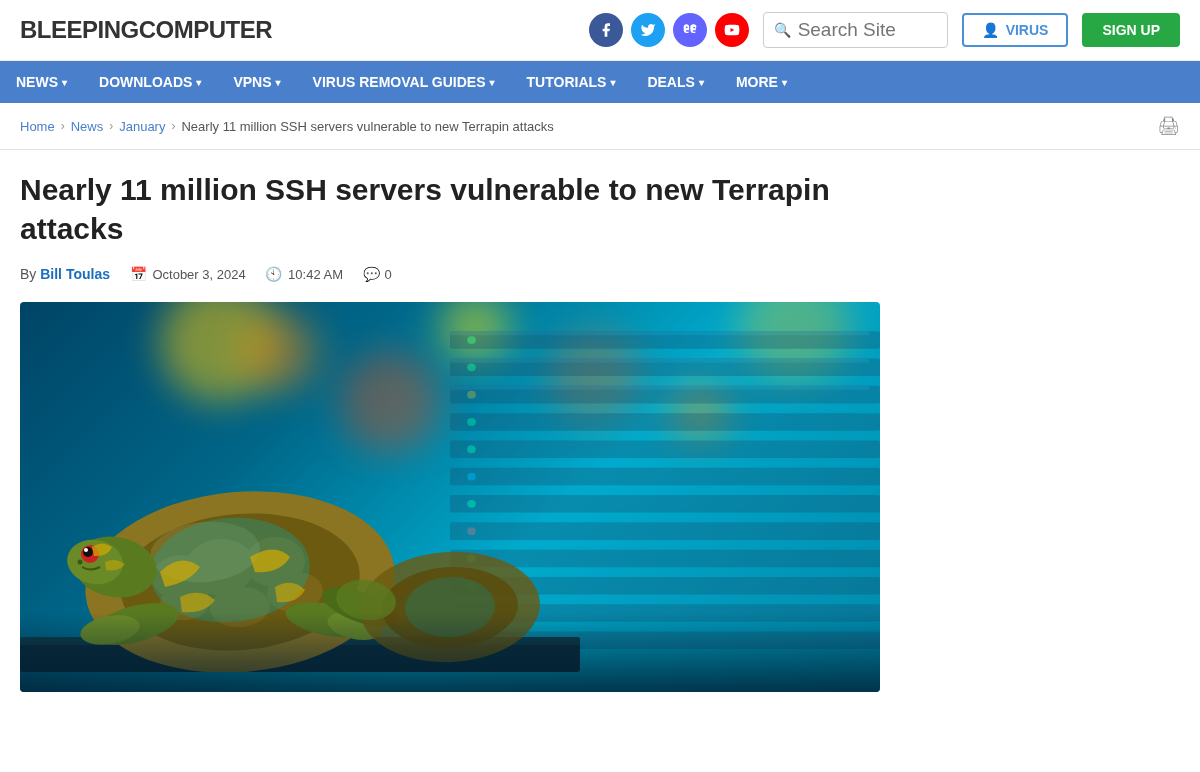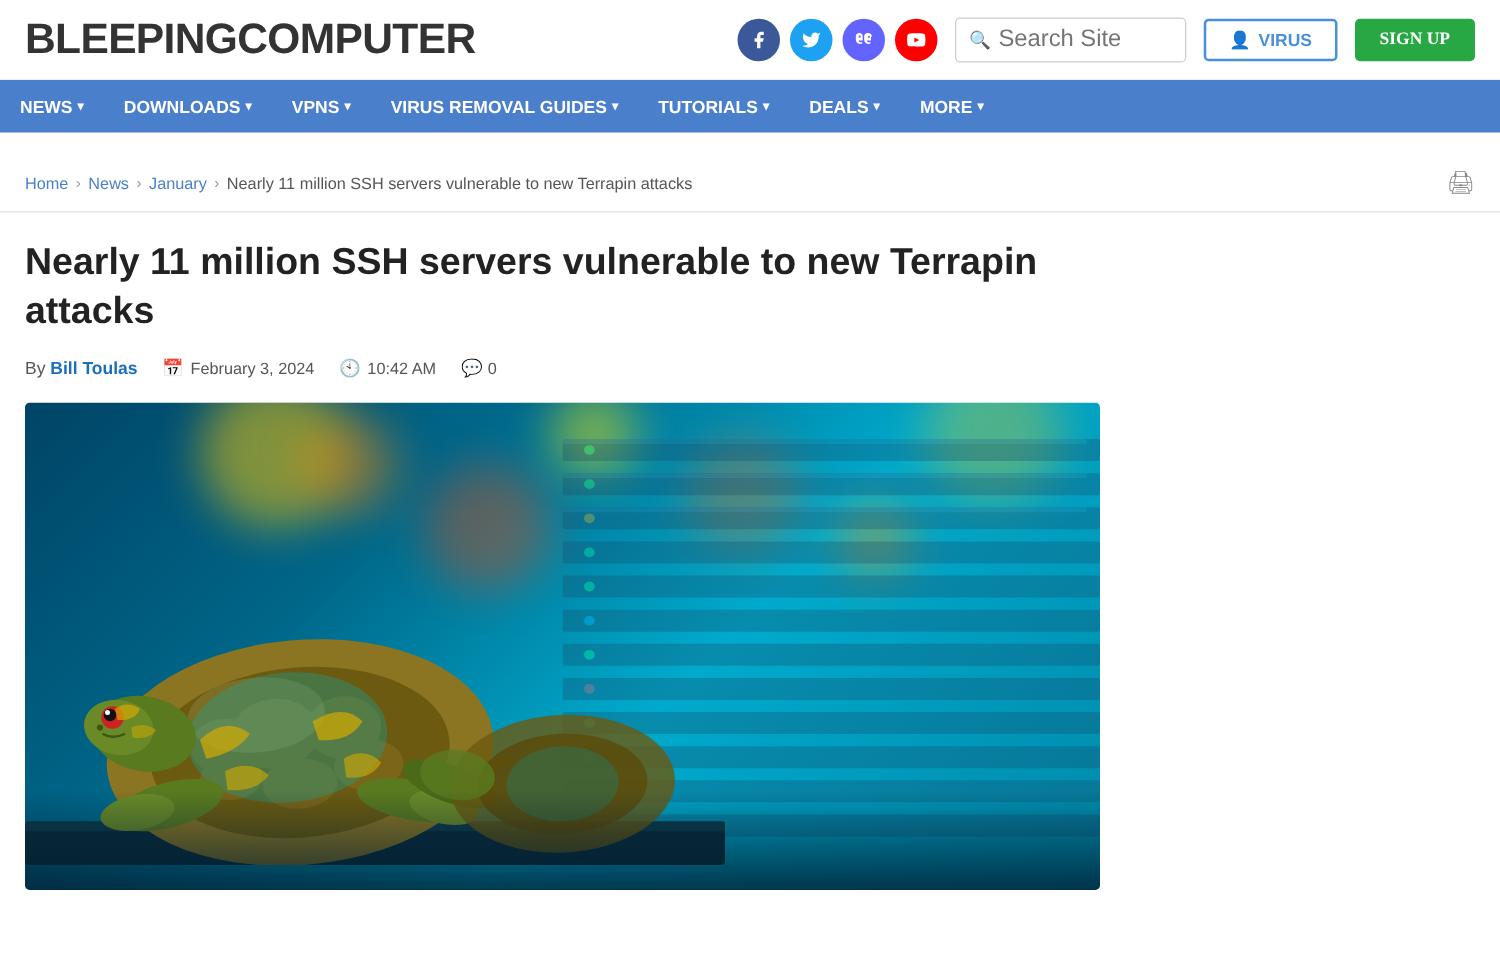--- a/index.html
+++ b/index.html
@@ -8,21 +8,21 @@
     
     .header {
       display: flex;
       align-items: center;
       justify-content: space-between;
       padding: 12px 20px;
       background: #fff;
       border-bottom: 1px solid #eee;
     }
     .logo {
-      font-size: 34px;
+      font-size: 24px;
       font-weight: normal;
       color: #333;
       text-decoration: none;
       letter-spacing: -0.5px;
     }
     .logo span { font-weight: 900; }
     .header-right {
       display: flex;
       align-items: center;
       gap: 14px;
@@ -83,21 +83,20 @@
     }
     .btn-signup {
       background: #28a745;
       border: 2px solid #28a745;
       color: #fff;
       padding: 7px 18px;
       border-radius: 4px;
       cursor: pointer;
       font-size: 14px;
       font-weight: bold;
-      font-family: Liberation Serif, serif;
     }
 
     
     .nav {
       background: #4a7fcb;
       display: flex;
       align-items: stretch;
     }
     .nav-item {
       color: #fff;
@@ -115,21 +114,20 @@
     }
     .nav-arrow { font-size: 10px; }
 
     
     .breadcrumb-bar {
       display: flex;
       align-items: center;
       justify-content: space-between;
       padding: 12px 20px;
       border-bottom: 1px solid #e0e0e0;
-      margin-top: 17px;
     }
     .breadcrumb {
       display: flex;
       align-items: center;
       gap: 6px;
       font-size: 13px;
     }
     .breadcrumb a {
       color: #4a7fcb;
       text-decoration: none;
@@ -313,21 +311,21 @@
   <div class="article-container">
     <h1 class="article-title">Nearly 11 million SSH servers vulnerable to new Terrapin attacks</h1>
 
     <div class="article-meta">
       <span class="article-author">
         <span>By</span>&nbsp;<a href="#">Bill Toulas</a>
       </span>
 
       <span class="meta-item">
         <span class="meta-icon">📅</span>
-        <span>February 3, 2024</span>
+        <span>October 3, 2024</span>
       </span>
 
       <span class="meta-item">
         <span class="meta-icon">🕙</span>
         <span>10:42 AM</span>
       </span>
 
       <span class="comment-meta">
         <span class="meta-icon">💬</span>
         <span class="comment-count">0</span>

